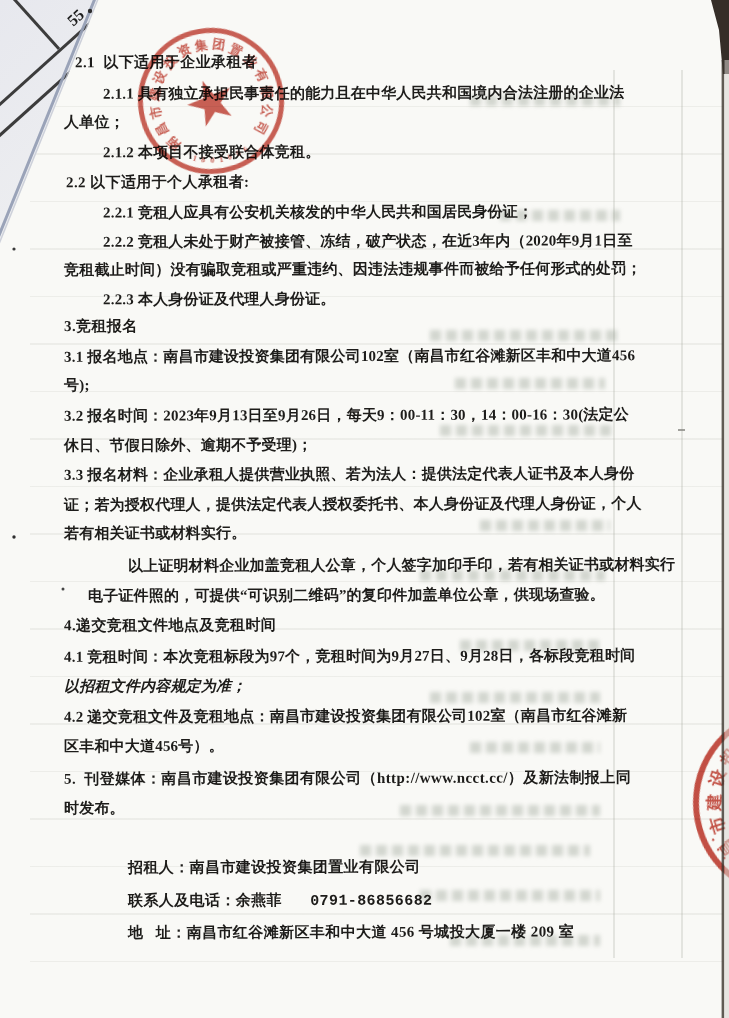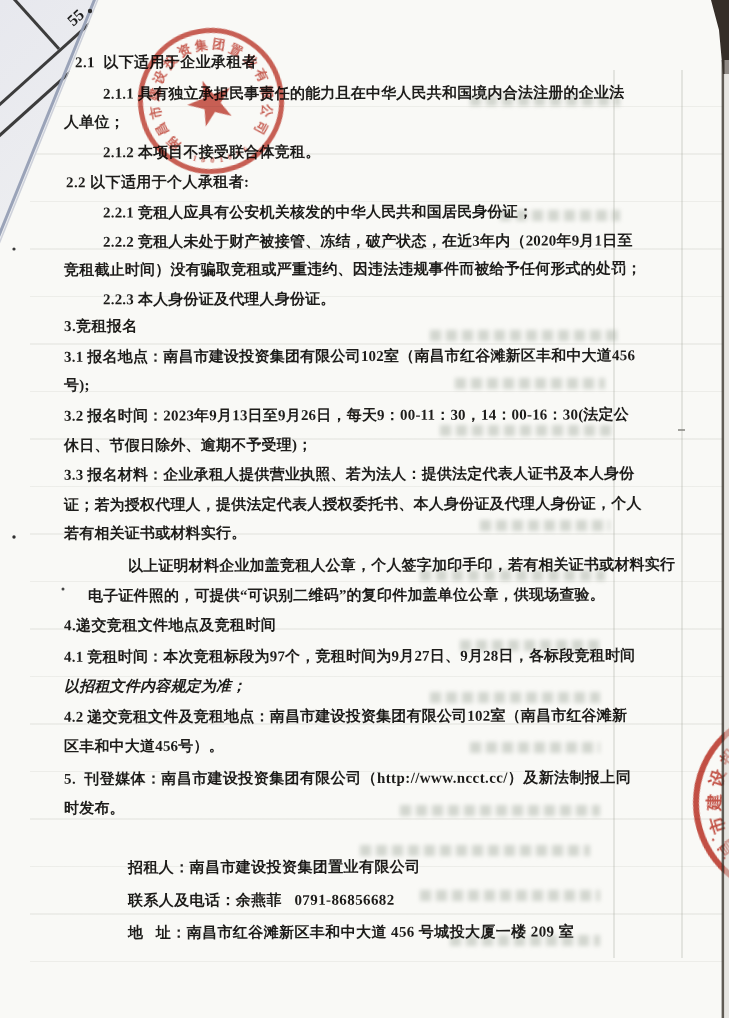--- a/index.html
+++ b/index.html
@@ -125,21 +125,21 @@
       <div class="tline" style="left: 128px; top: 556px;">以上证明材料企业加盖竞租人公章，个人签字加印手印，若有相关证书或材料实行</div>
       <div class="tline" style="left: 88px; top: 586px;">电子证件照的，可提供“可识别二维码”的复印件加盖单位公章，供现场查验。</div>
       <div class="tline hd" style="left: 64px; top: 616px;">4.递交竞租文件地点及竞租时间</div>
       <div class="tline" style="left: 64px; top: 647px;">4.1 竞租时间：本次竞租标段为97个，竞租时间为9月27日、9月28日，各标段竞租时间</div>
       <div class="tline" style="left: 64px; top: 677px; font-style: italic;">以招租文件内容规定为准；</div>
       <div class="tline" style="left: 64px; top: 707px;">4.2 递交竞租文件及竞租地点：南昌市建设投资集团有限公司102室（南昌市红谷滩新</div>
       <div class="tline" style="left: 64px; top: 737px;">区丰和中大道456号）。</div>
       <div class="tline hd" style="left: 64px; top: 769px;">5.  刊登媒体：南昌市建设投资集团有限公司（http://www.ncct.cc/）及新法制报上同</div>
       <div class="tline" style="left: 64px; top: 799px;">时发布。</div>
       <div class="tline hd" style="left: 128px; top: 858px; text-align: right;">招租人：南昌市建设投资集团置业有限公司</div>
-      <div class="tline hd" style="left: 128px; top: 891px;">联系人及电话：余燕菲   0791-86856682</div>
+      <div class="tline hd" style="left: 128px; top: 891px; font-family: Liberation Mono, monospace;">联系人及电话：余燕菲   0791-86856682</div>
       <div class="tline hd" style="left: 128px; top: 923px;">地   址：南昌市红谷滩新区丰和中大道 456 号城投大厦一楼 209 室</div>
     </div>
 
   <div class="corner">
     <div class="corner-inner" id="corner-table">
         <div class="corner-cell">
           <span></span>
         </div>
         <div class="corner-cell">
           <span>55</span>

